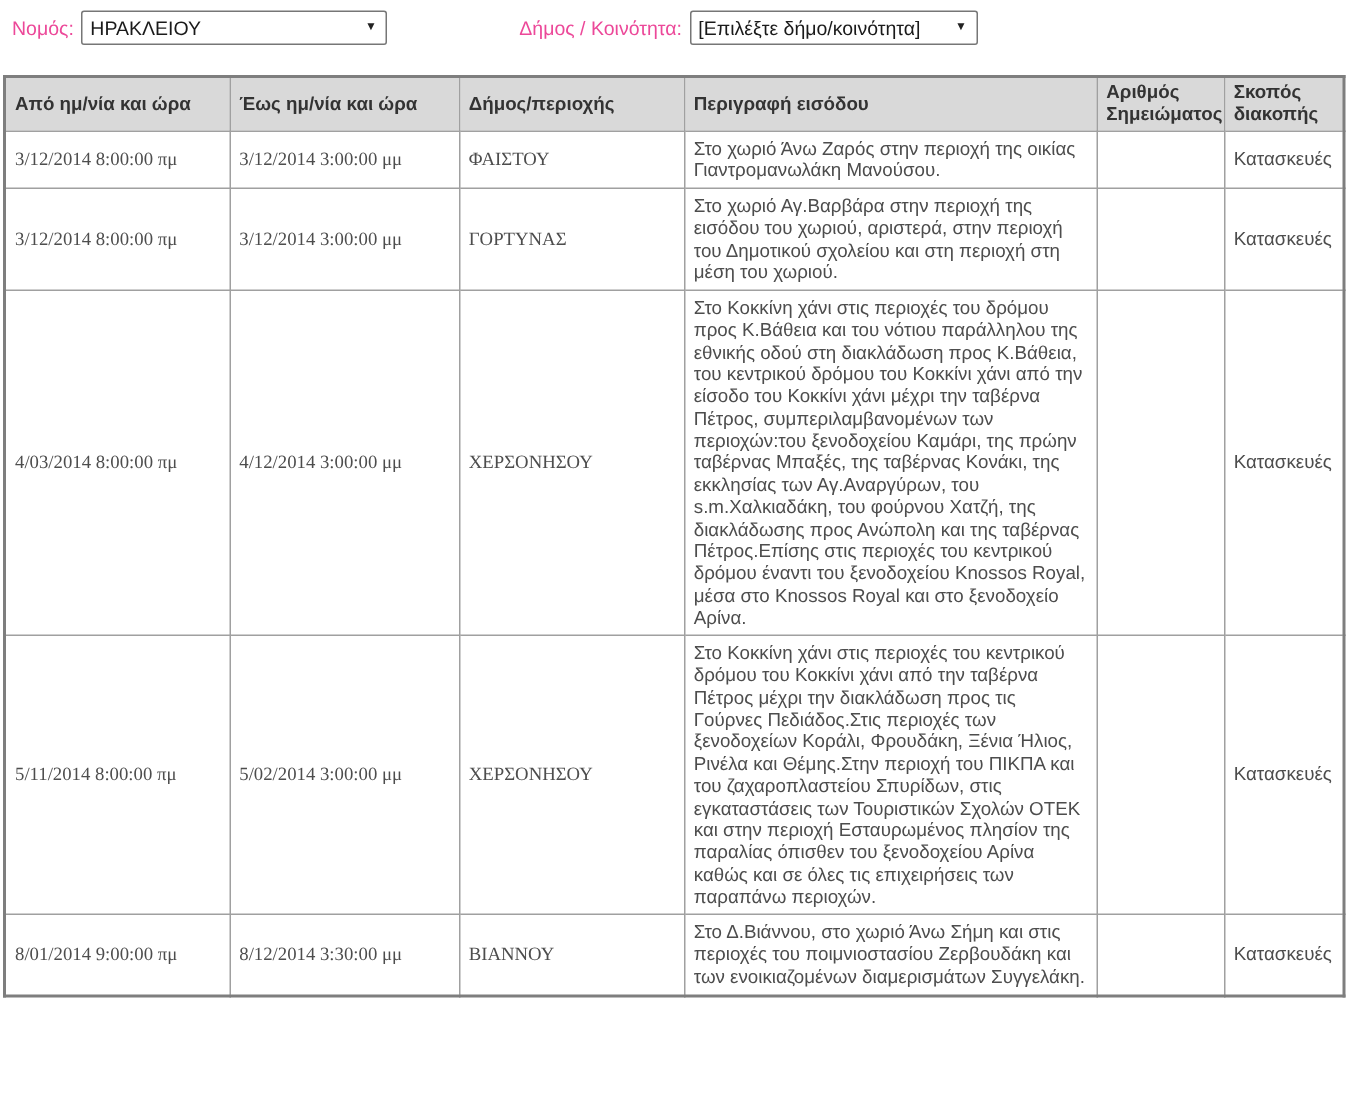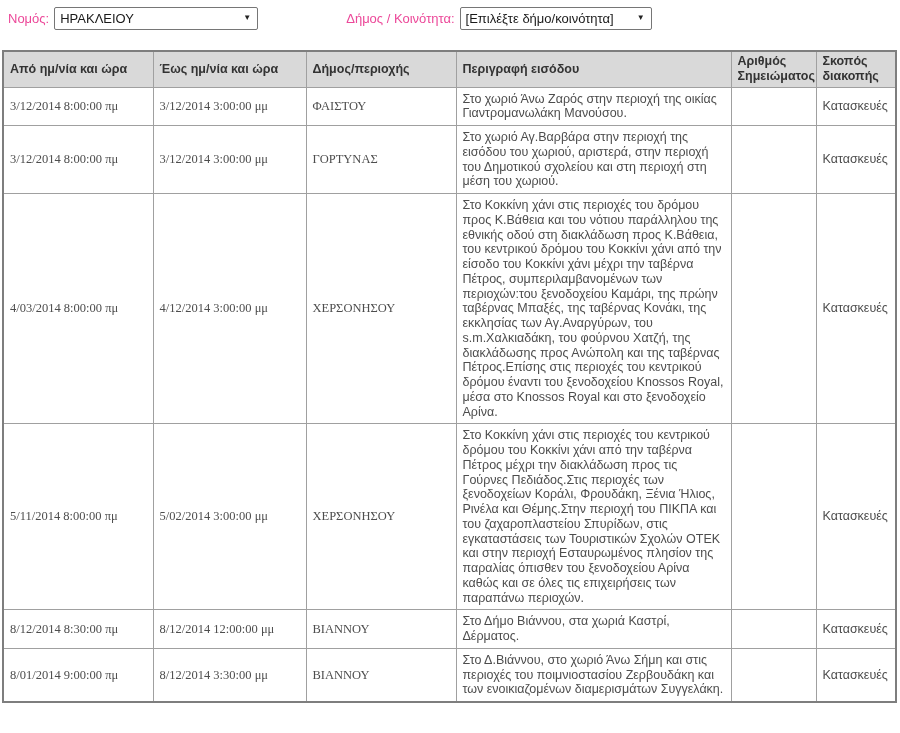--- a/index.html
+++ b/index.html
@@ -153,28 +153,20 @@
     </tr>
     <tr>
       <td class="cell-date">5/11/2014 8:00:00 πμ</td>
       <td class="cell-date">5/02/2014 3:00:00 μμ</td>
       <td class="cell-mun">ΧΕΡΣΟΝΗΣΟΥ</td>
       <td>Στο Κοκκίνη χάνι στις περιοχές του κεντρικού δρόμου του Κοκκίνι χάνι από την ταβέρνα Πέτρος μέχρι την διακλάδωση προς τις Γούρνες Πεδιάδος.Στις περιοχές των ξενοδοχείων Κοράλι, Φρουδάκη, Ξένια Ήλιος, Ρινέλα και Θέμης.Στην περιοχή του ΠΙΚΠΑ και του ζαχαροπλαστείου Σπυρίδων, στις εγκαταστάσεις των Τουριστικών Σχολών ΟΤΕΚ και στην περιοχή Εσταυρωμένος πλησίον της παραλίας όπισθεν του ξενοδοχείου Αρίνα καθώς και σε όλες τις επιχειρήσεις των παραπάνω περιοχών.</td>
       <td></td>
       <td>Κατασκευές</td>
     </tr>
     <tr>
-      <td class="cell-date">8/12/2014 8:30:00 πμ</td>
-      <td class="cell-date">8/12/2014 12:00:00 μμ</td>
-      <td class="cell-mun">ΒΙΑΝΝΟΥ</td>
-      <td>Στο Δήμο Βιάννου, στα χωριά Καστρί, Δέρματος.</td>
-      <td></td>
-      <td>Κατασκευές</td>
-    </tr>
-    <tr>
       <td class="cell-date">8/01/2014 9:00:00 πμ</td>
       <td class="cell-date">8/12/2014 3:30:00 μμ</td>
       <td class="cell-mun">ΒΙΑΝΝΟΥ</td>
       <td>Στο Δ.Βιάννου, στο χωριό Άνω Σήμη και στις περιοχές του ποιμνιοστασίου Ζερβουδάκη και των ενοικιαζομένων διαμερισμάτων Συγγελάκη.</td>
       <td></td>
       <td>Κατασκευές</td>
     </tr>
   </tbody>
 </table>
 

